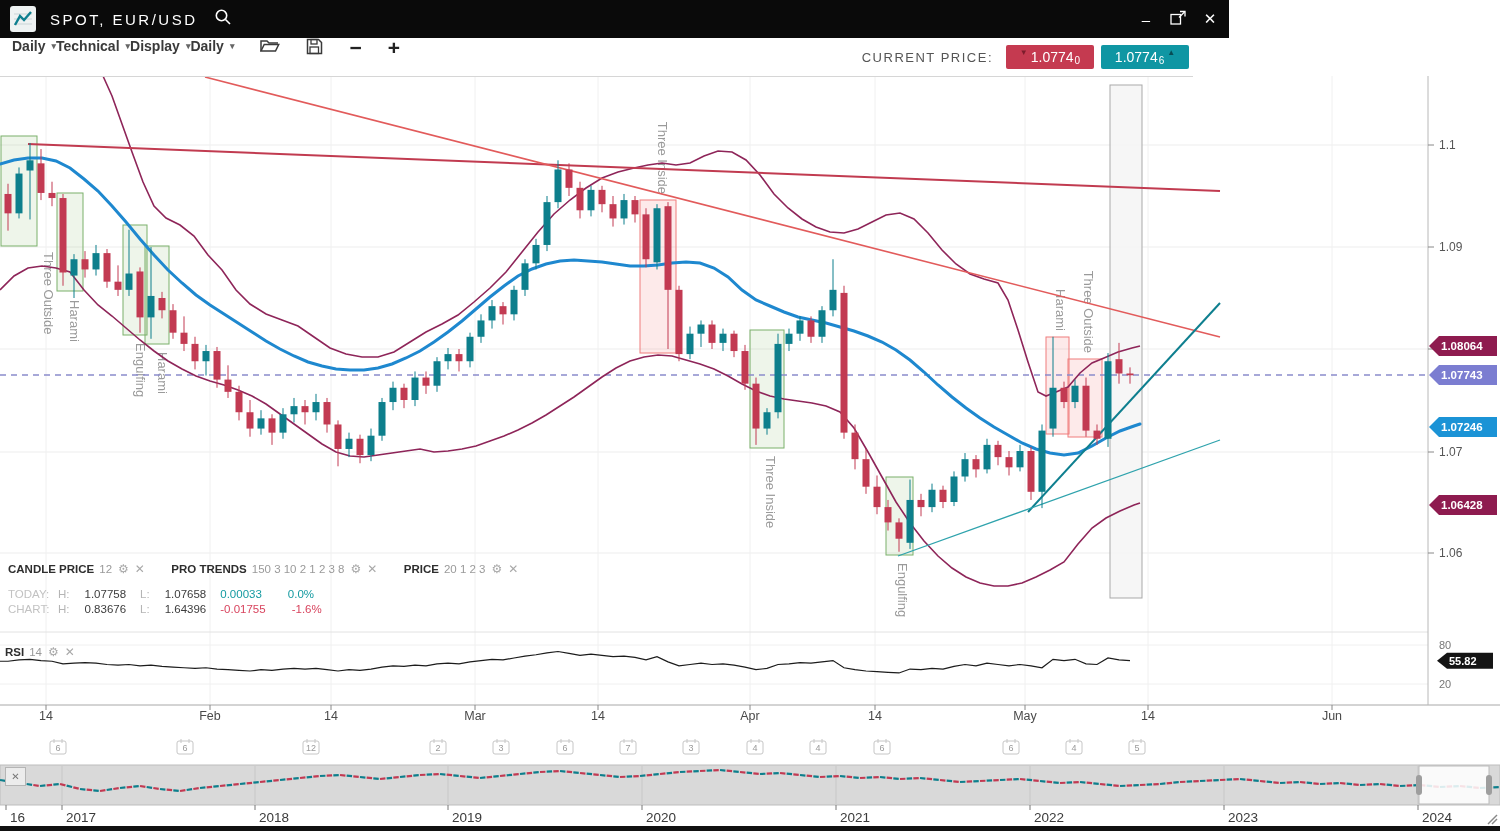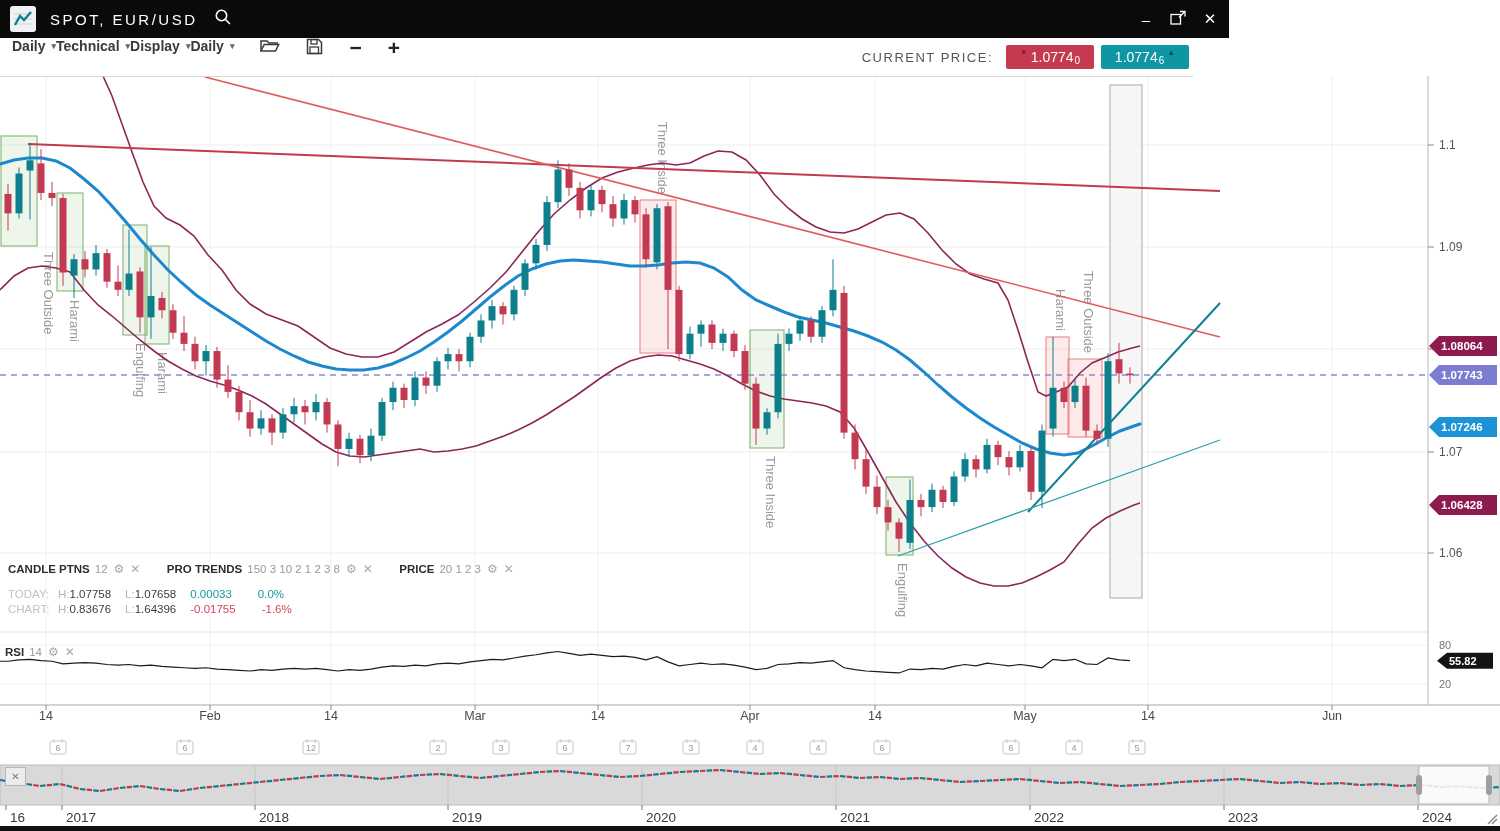--- a/index.html
+++ b/index.html
@@ -27,21 +27,21 @@
   .arr.down{color:#7c1d2c;margin-right:3px;}
   .arr.up{color:#074d55;margin-left:3px;}
   .overlay{position:absolute;z-index:2;white-space:nowrap;}
   .lgname{font-weight:700;color:#2e2e2e;font-size:11.5px;}
   .lgparam{color:#9a9a9a;font-size:11.5px;margin-left:5px;}
   .lgicon{color:#a8a8a8;font-size:12px;margin-left:6px;cursor:default;}
   .lggroup{display:inline-block;margin-right:22px;}
   .statrow{font-size:11.5px;height:15px;}
   .stlabel{color:#c2c2c2;display:inline-block;width:50px;}
   .sthl{color:#b5b5b5;}
-  .stval{color:#3c3c3c;margin-right:14px;margin-left:0;}
+  .stval{color:#3c3c3c;margin-right:14px;margin-left:15px;}
   .stup{color:#149aa1;margin-right:26px;}
   .stdn{color:#d8445e;margin-right:26px;margin-top:40px;}
   .navclose{position:absolute;left:5px;top:767px;width:19px;height:17px;background:#ececec;border:1px solid #b5b5b5;z-index:2;font-size:10px;color:#777;display:flex;align-items:center;justify-content:center;}
 </style>
 </head>
 <body>
 
 <div class="titlebar">
   <div class="appicon">
     <svg width="26" height="26">
@@ -756,21 +756,21 @@
     </g>
     <g>
       <line x1="1488" y1="824" x2="1497" y2="815" stroke="#888" stroke-width="1.5"></line>
       <line x1="1492" y1="824" x2="1497" y2="819" stroke="#888" stroke-width="1.5"></line>
     </g>
     <rect x="0" y="826" width="1500" height="5" fill="#111"></rect>
   </svg>
 
 <div class="overlay" style="left:8px;top:559px;">
   <span class="lggroup">
-    <span class="lgname">CANDLE PTNS</span><span class="lgparam">12</span><span class="lgicon">⚙</span><span class="lgicon">✕</span>
+    <span class="lgname">CANDLE PRICE</span><span class="lgparam">12</span><span class="lgicon">⚙</span><span class="lgicon">✕</span>
   </span>
   <span class="lggroup">
     <span class="lgname">PRO TRENDS</span><span class="lgparam">150 3 10 2 1 2 3 8</span><span class="lgicon">⚙</span><span class="lgicon">✕</span>
   </span>
   <span class="lggroup">
     <span class="lgname">PRICE</span><span class="lgparam">20 1 2 3</span><span class="lgicon">⚙</span><span class="lgicon">✕</span>
   </span>
 </div>
 
 <div class="overlay" style="left:8px;top:588px;">

